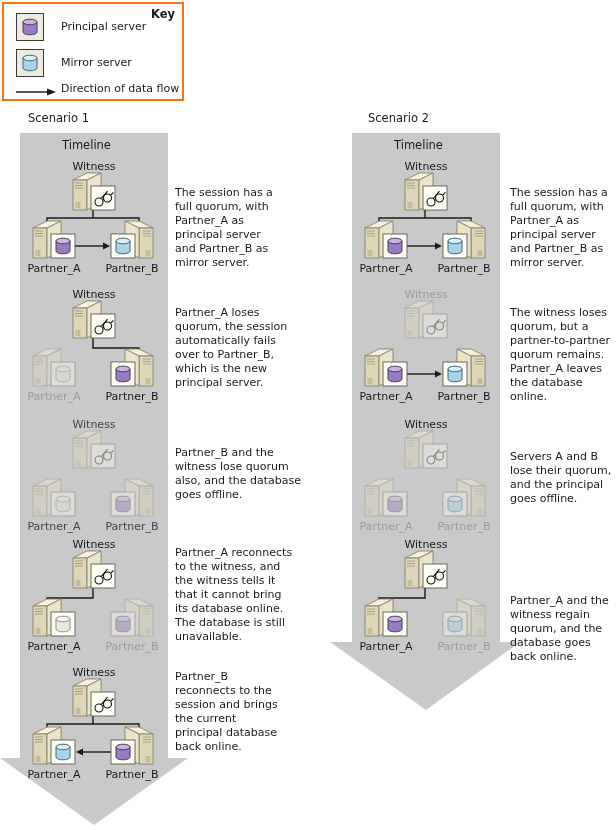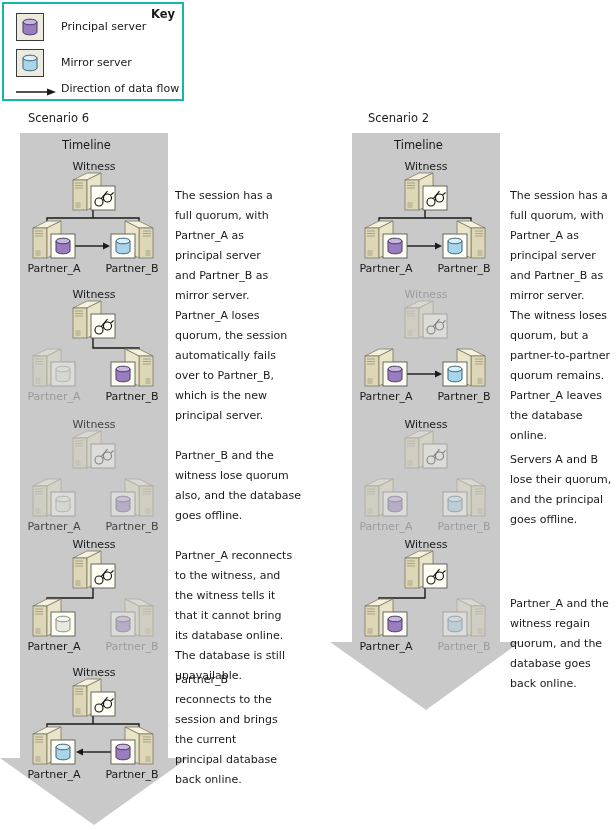--- a/index.html
+++ b/index.html
@@ -17,27 +17,27 @@
   .conn path{stroke:#1a1a1a;stroke-width:1.4;fill:none}
   .conn polygon{fill:#1a1a1a;stroke:none}
   .icon{position:absolute;width:46px;height:40px;overflow:visible}
   .faded{opacity:.38}
   .wlbl{position:absolute;left:28px;top:2px;width:92px;text-align:center;font-size:11px}
   .plbl{position:absolute;top:104px;width:68px;text-align:center;font-size:11px;white-space:nowrap}
   .plbl.pa{left:0}
   .plbl.pb{left:78px}
   .lblf{color:#9b9b9b}
   .lbld{color:#454545}
-  .desc{position:absolute;font-size:11px;line-height:20px;white-space:pre-line}
+  .desc{position:absolute;font-size:11px;line-height:14px;white-space:pre-line}
   .desc.s1{left:175px;width:145px}
   .desc.s2{left:510px;width:106px}
   .sctitle{position:absolute;font-size:11.5px}
   .tllbl{position:absolute;width:133px;text-align:center;font-size:11.5px}
   
-  .keybox{position:absolute;left:2px;top:2px;width:178px;height:95px;background:#fff;border:2px solid #14b8a6}
+  .keybox{position:absolute;left:2px;top:2px;width:178px;height:95px;background:#fff;border:2px solid #f97316}
   .keytitle{position:absolute;right:7px;top:3px;font-size:11.5px;font-weight:bold}
   .ksq{position:absolute;left:12px;width:26px;height:26px;background:#edeadf;border:1px solid #3a3a3a}
   .ksq svg{margin:1px}
   .klbl{position:absolute;left:57px;font-size:11px}
   .karrow{position:absolute;left:12px;top:83px;overflow:visible}
 </style>
 </head>
 <body>
 
 <svg width="0" height="0" style="position:absolute" aria-hidden="true">
@@ -96,21 +96,21 @@
       </svg>
   </div>
   <div class="klbl" style="top:52px">Mirror server</div>
   <svg class="karrow" width="40" height="10">
     <path d="M0,5 H31" stroke="#1a1a1a" stroke-width="1.5" fill="none"></path>
     <polygon points="31,1.5 40,5 31,8.5" fill="#1a1a1a"></polygon>
   </svg>
   <div class="klbl" style="top:78px">Direction of data flow</div>
 </div>
 
-<div class="sctitle" style="left:28px;top:111px">Scenario 6</div>
+<div class="sctitle" style="left:28px;top:111px">Scenario 1</div>
 <div class="sctitle" style="left:368px;top:111px">Scenario 2</div>
 
 <svg class="tl-arrow" style="left:0;top:133px" width="190" height="695">
   <polygon points="20,0 168,0 168,625 188,625 94,692 0,625 20,625" fill="#c9c9c9"></polygon>
 </svg>
 <svg class="tl-arrow" style="left:330px;top:133px" width="192" height="580">
   <polygon points="22,0 170,0 170,509 190,509 96,577 0,509 22,509" fill="#c9c9c9"></polygon>
 </svg>
 
 <div class="tllbl" style="left:20px;top:138px">Timeline</div>

